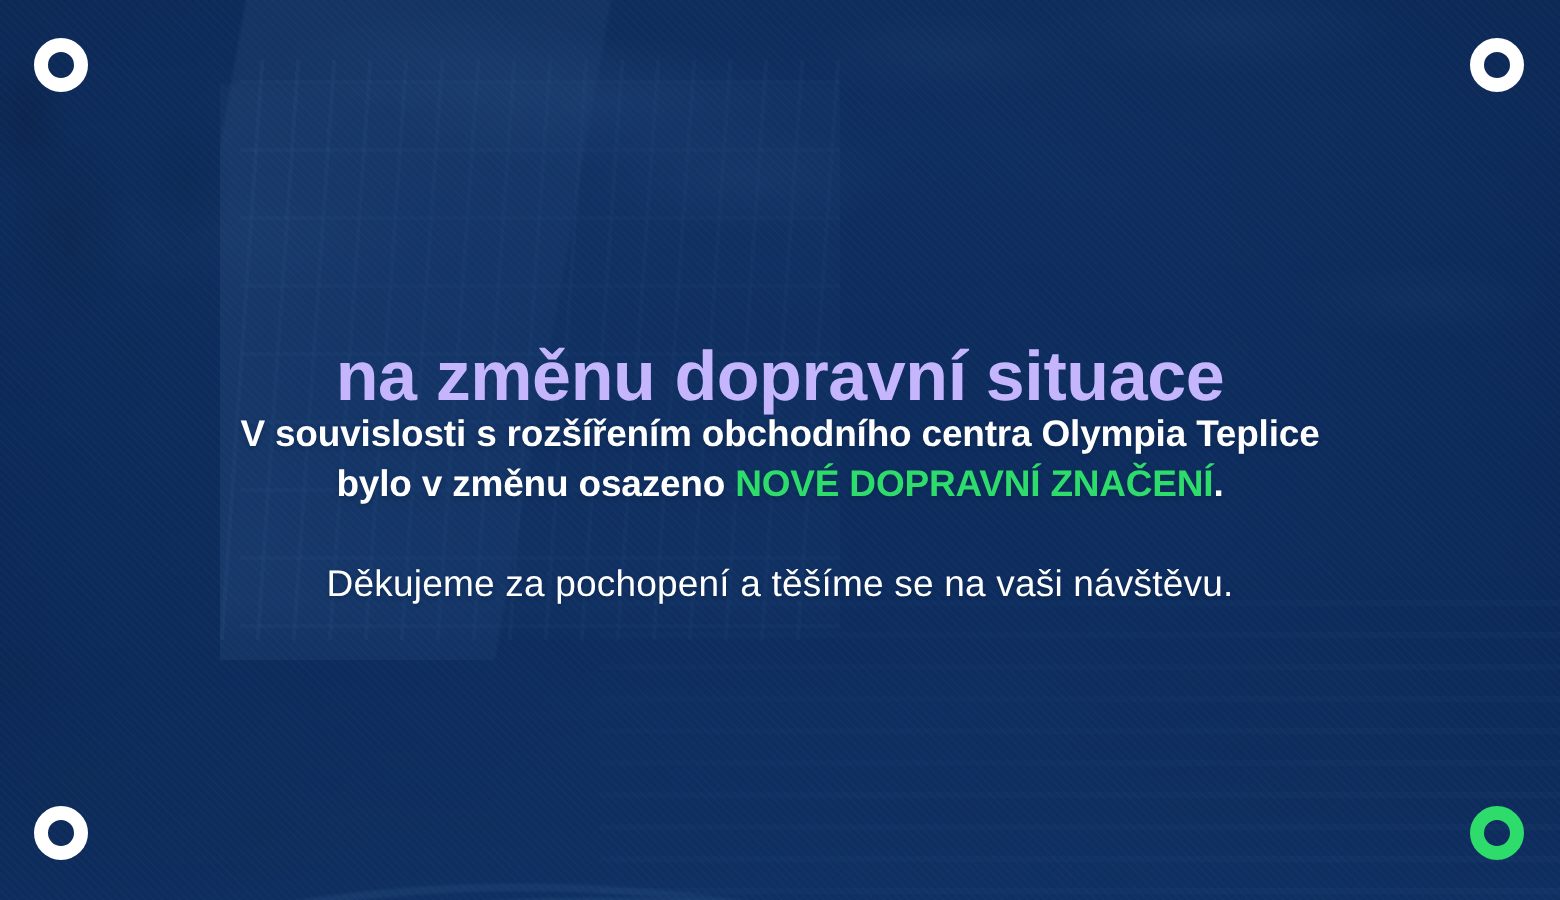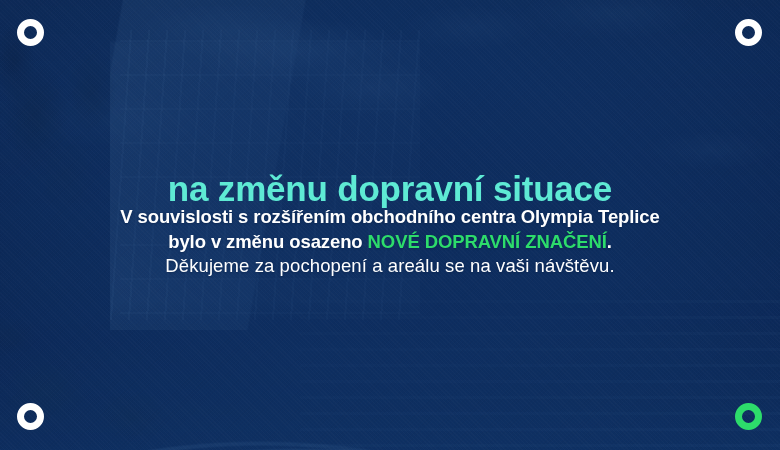--- a/index.html
+++ b/index.html
@@ -244,21 +244,21 @@
   .para {
     font-size: 18.5px;
     line-height: 24.5px;
     font-weight: 700;
     margin: 0;
     padding: 0;
     letter-spacing: -0.1px;
     text-shadow: 0 1px 2px rgba(8,32,66,0.45);
   }
 
-  .para-1 { }
+  .para-1 { margin-bottom: 26px; }
   .para-2 { margin-bottom: 26px; }
 
   .para-thanks {
     font-size: 18.5px;
     line-height: 24px;
     font-weight: 400;
     margin: 0;
     letter-spacing: 0.1px;
     text-shadow: 0 1px 2px rgba(8,32,66,0.45);
   }
@@ -286,27 +286,27 @@
   <div class="bg-layer bg-noise"></div>
 
   <div class="ring ring-tl" style="border-color: rgb(255, 255, 255);"></div>
   <div class="ring ring-tr" style="border-color: rgb(255, 255, 255);"></div>
   <div class="ring ring-bl" style="border-color: rgb(255, 255, 255);"></div>
   <div class="ring ring-br" style="border-color: rgb(45, 220, 107);"></div>
 
   <div class="content">
 
 
-    <h2 class="subhead accent" style="color: #5eead4;">na změnu dopravní situace</h2>
+    <h2 class="subhead accent" style="color: #c4b5fd;">na změnu dopravní situace</h2>
 
     <div class="body-block">
 
       <p class="para para-1">
         <span>V souvislosti s rozšířením obchodního centra Olympia Teplice</span><br>
         <span>bylo v změnu osazeno </span><span class="hl-green" style="color: rgb(45, 220, 107);">NOVÉ DOPRAVNÍ ZNAČENÍ</span><span>.</span>
       </p>
 
 
-      <p class="para-thanks">Děkujeme za pochopení a areálu se na vaši návštěvu.</p>
+      <p class="para-thanks">Děkujeme za pochopení a těšíme se na vaši návštěvu.</p>
 
     </div>
   </div>
 </div>
 
 </body></html>

